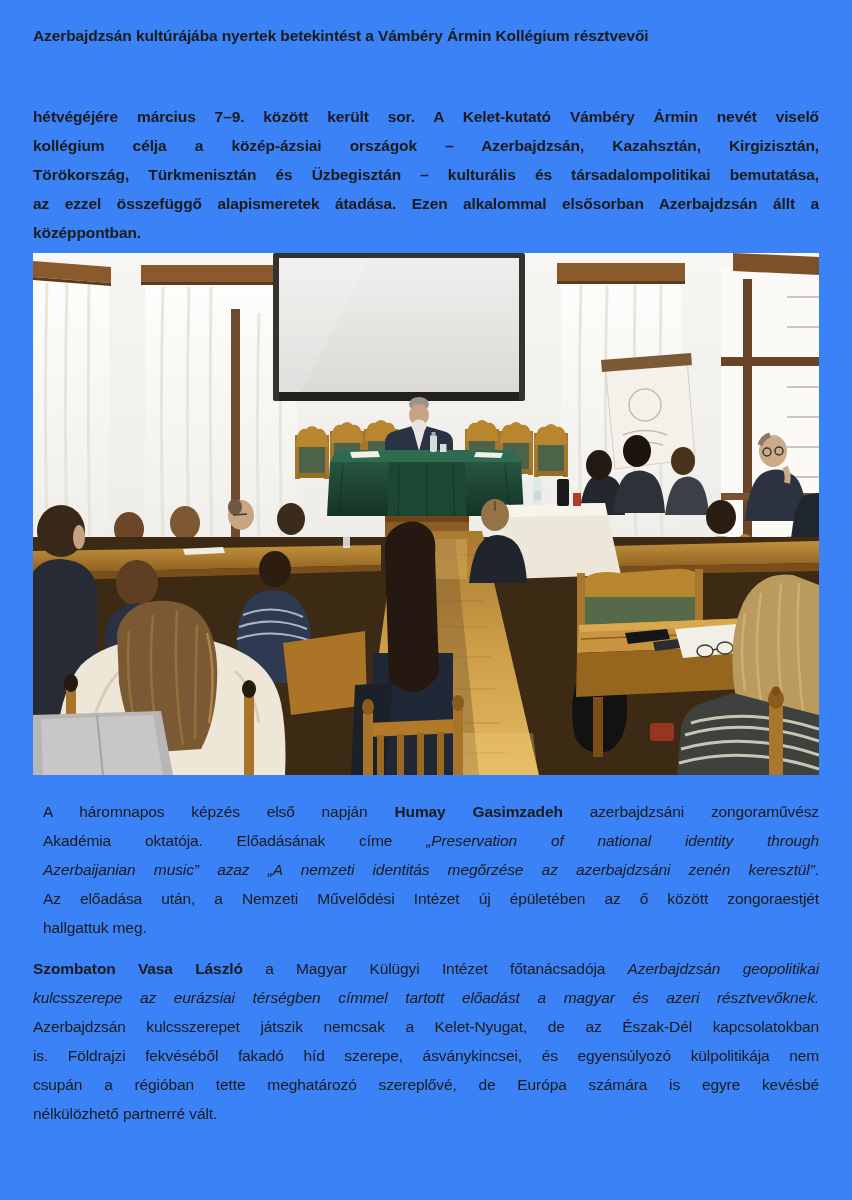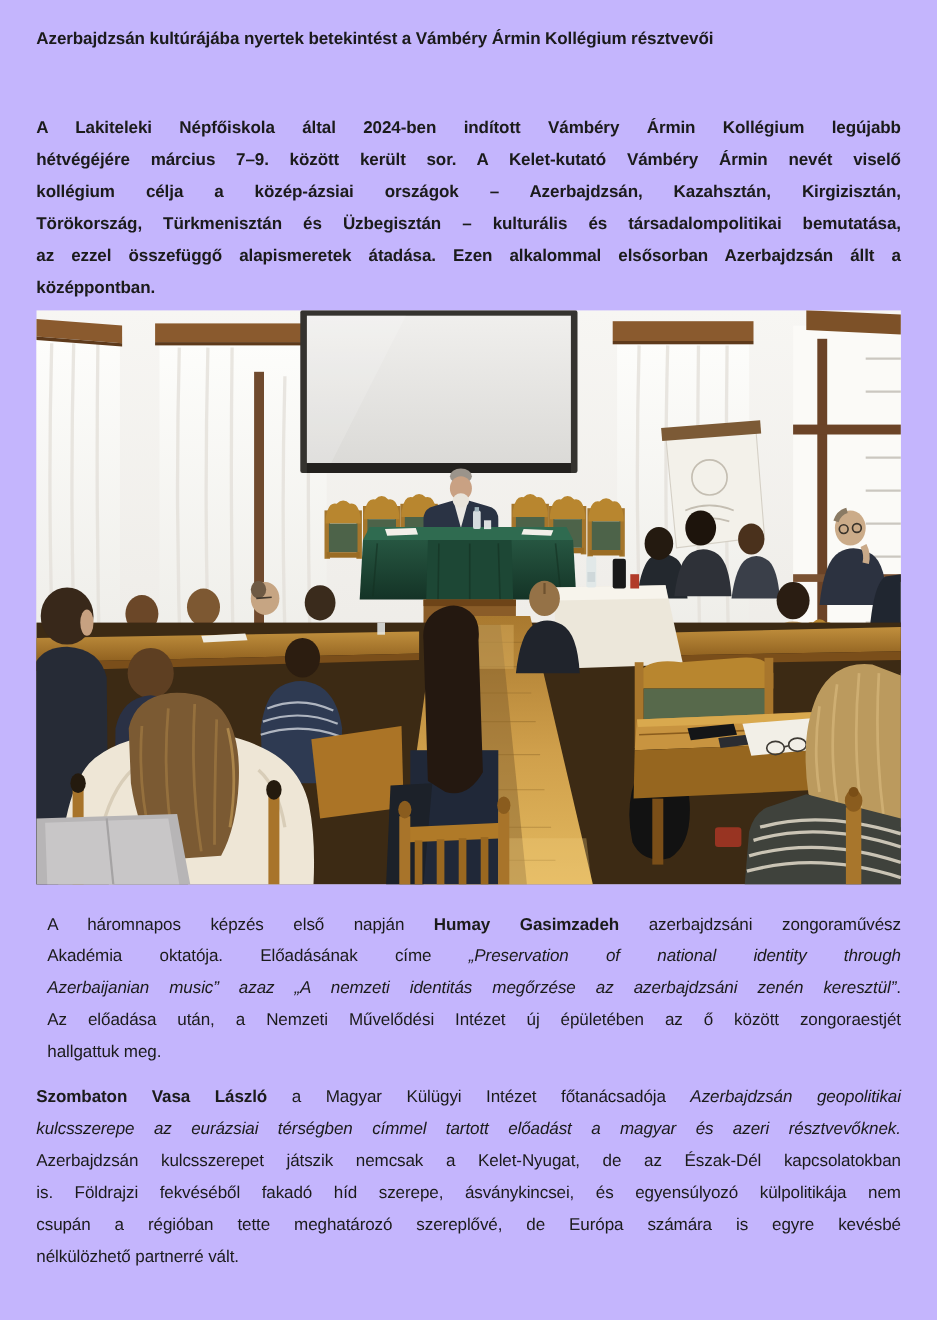--- a/index.html
+++ b/index.html
@@ -1,18 +1,18 @@
 <!DOCTYPE html>
 <html lang="hu"><head>
 <meta charset="utf-8">
 <style>
   html,body{margin:0;padding:0;background:#ffffff;}
   .page{
     width:852px;height:1200px;box-sizing:border-box;
-    padding:26px 33px 0 33px;margin:0 auto;background:#c4b5fd;
+    padding:26px 33px 0 33px;margin:0 auto;background:#3b82f6;
     font-family:"Liberation Sans",sans-serif;color:#1b1b1b;overflow:hidden;
   }
   .title{font-size:15.5px;font-weight:bold;line-height:20px;letter-spacing:-0.1px;margin:0;}
   .tline{font-size:15.5px;line-height:29px;letter-spacing:-0.1px;
          text-align:justify;text-align-last:justify;}
   .tline.lastline{text-align-last:left;}
   .b{font-weight:700}
   .i{font-style:italic}
   #lead-paragraph .para{margin-top:56px;}
   #after-photo .para:first-child{margin-top:22px;margin-left:10px;}
@@ -22,21 +22,20 @@
 </style>
 </head>
 <body>
 
 <div class="page">
 
   <h1 class="title">Azerbajdzsán kultúrájába nyertek betekintést a Vámbéry Ármin Kollégium résztvevői</h1>
 
   <div id="lead-paragraph">
       <div class="para">
-        <div class="tline"><span class="b">A Lakiteleki Népfőiskola által 2024-ben indított Vámbéry Ármin Kollégium legújabb</span></div>
         <div class="tline"><span class="b">hétvégéjére március 7–9. között került sor. A Kelet-kutató Vámbéry Ármin nevét viselő</span></div>
         <div class="tline"><span class="b">kollégium célja a közép-ázsiai országok – Azerbajdzsán, Kazahsztán, Kirgizisztán,</span></div>
         <div class="tline"><span class="b">Törökország, Türkmenisztán és Üzbegisztán – kulturális és társadalompolitikai bemutatása,</span></div>
         <div class="tline"><span class="b">az ezzel összefüggő alapismeretek átadása. Ezen alkalommal elsősorban Azerbajdzsán állt a</span></div>
         <div class="tline lastline"><span class="b">középpontban.</span></div>
       </div>
     </div>
 
   <figure class="photo" aria-label="Előadóterem: vetítővászon előtt zöld terítős asztalnál ülő előadó, a közönség fa székeken, háttal a kamerának">
     <svg viewBox="0 0 786 522" width="786" height="522" xmlns="http://www.w3.org/2000/svg">

